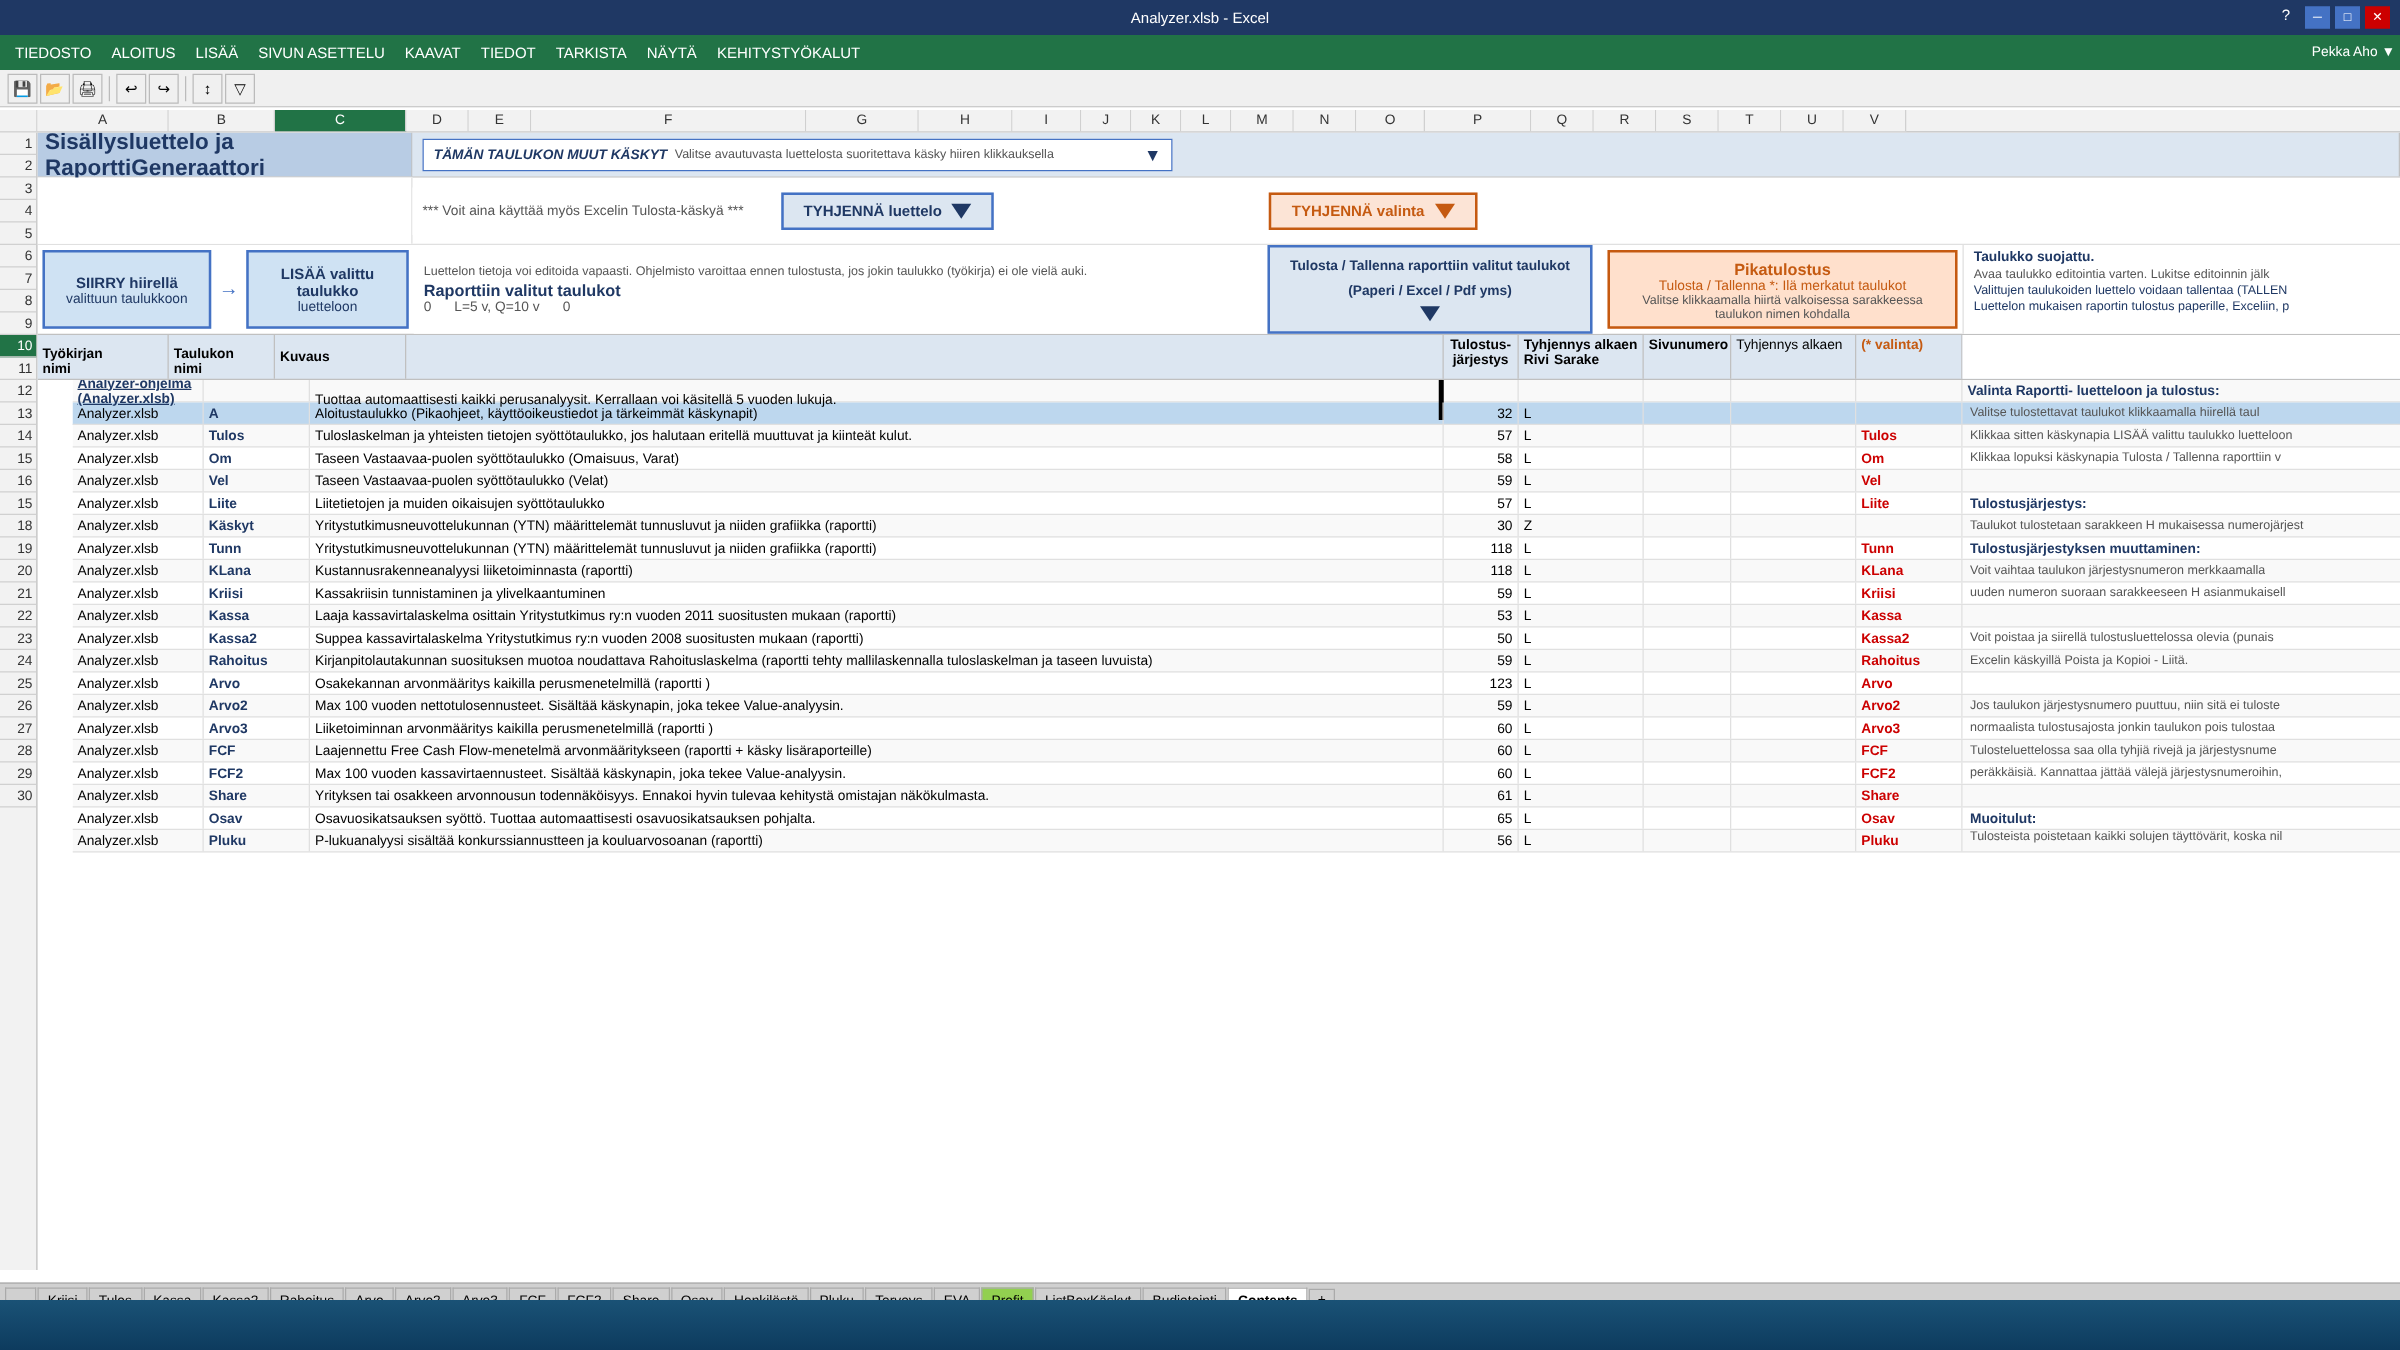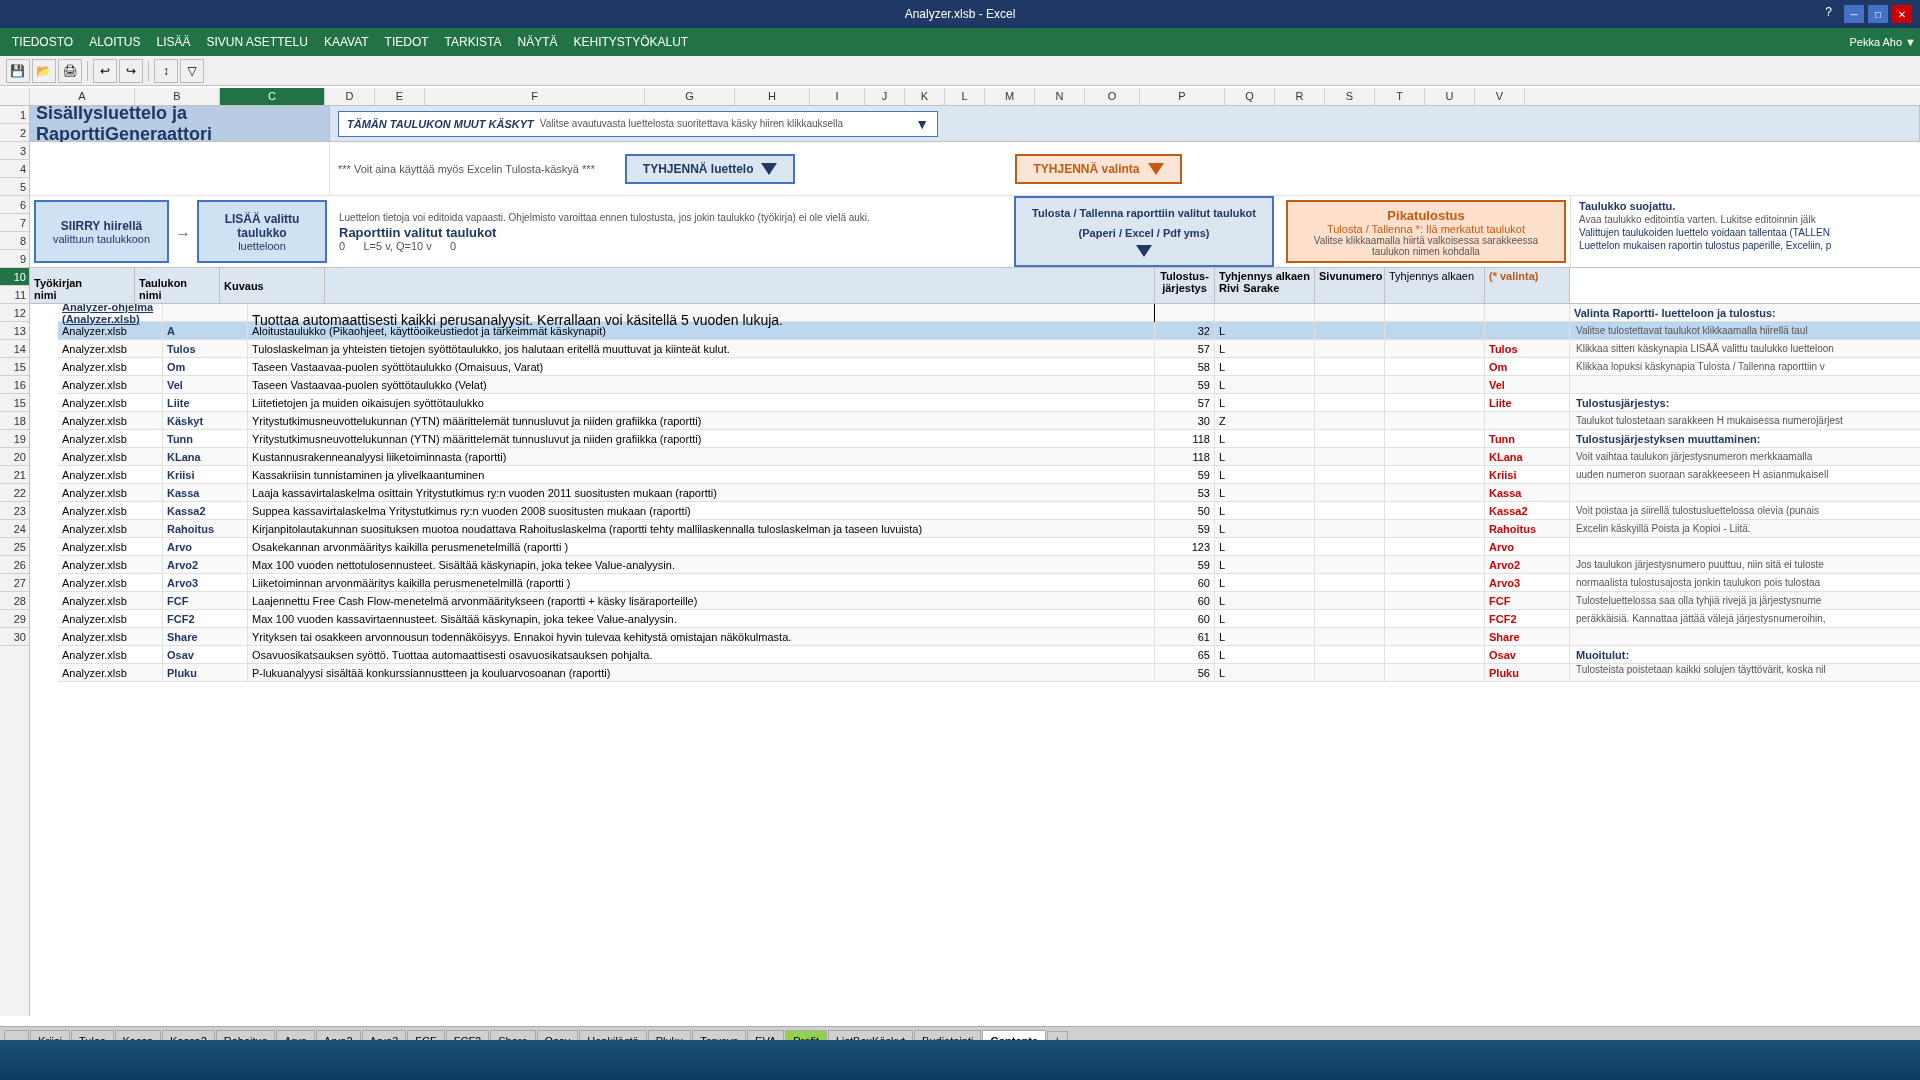--- a/index.html
+++ b/index.html
@@ -296,21 +296,21 @@
             <div>(* valinta)</div>
           </div>
 
           <div style="width:350px;background:#fff;"></div>
         </div>
 
         <div id="data-rows-container" style="position:absolute;top:198px;left:0;right:0;bottom:0;overflow-y:auto;margin-left:28px;">
         <div style="display: flex; height: 18px; border-bottom: 1px solid rgb(224, 224, 224); background: rgb(249, 249, 249);">
         <div style="width:105px;border-right:1px solid #e0e0e0;padding:0 4px;display:flex;align-items:center;font-size:11px;font-weight:bold;color:#1f3864;text-decoration:underline;">Analyzer-ohjelma (Analyzer.xlsb)</div>
         <div style="width:85px;border-right:1px solid #e0e0e0;padding:0 4px;display:flex;align-items:center;font-size:11px;"></div>
-        <div style="flex:1;border-right:1px solid #000000;padding:16px 4px;display:flex;align-items:center;font-size:14px;">Tuottaa automaattisesti kaikki perusanalyysit. Kerrallaan voi käsitellä 5 vuoden lukuja.</div>
+        <div style="flex:1;border-right:4px solid #000000;padding:16px 4px;display:flex;align-items:center;font-size:11px;">Tuottaa automaattisesti kaikki perusanalyysit. Kerrallaan voi käsitellä 5 vuoden lukuja.</div>
         <div style="width:60px;border-right:1px solid #e0e0e0;padding:0 4px;display:flex;align-items:center;"></div>
         <div style="width:100px;border-right:1px solid #e0e0e0;padding:0 4px;display:flex;align-items:center;"></div>
         <div style="width:70px;border-right:1px solid #e0e0e0;padding:0 4px;display:flex;align-items:center;"></div>
         <div style="width:100px;border-right:1px solid #e0e0e0;padding:0 4px;display:flex;align-items:center;"></div>
         <div style="width:85px;border-right:1px solid #e0e0e0;padding:0 4px;display:flex;align-items:center;"></div>
         <div style="width:350px;padding:0 4px;display:flex;align-items:center;font-size:10px;color:#555;">
                 <span style="font-weight:bold;color:#1f3864;font-size:11px;">Valinta Raportti- luetteloon ja tulostus:</span>
               </div>
       </div>
             <div style="display: flex; height: 18px; border-bottom: 1px solid rgb(224, 224, 224); background: rgb(189, 215, 238);">

